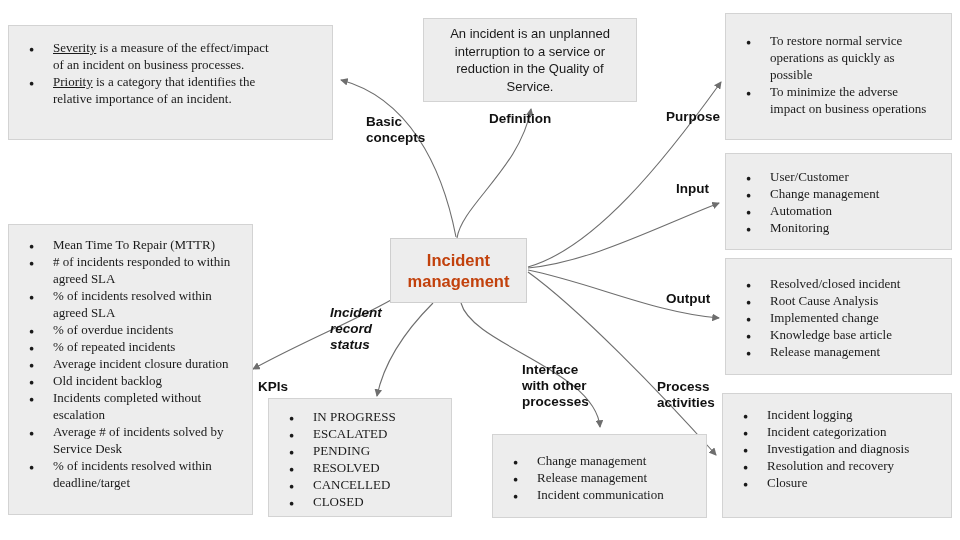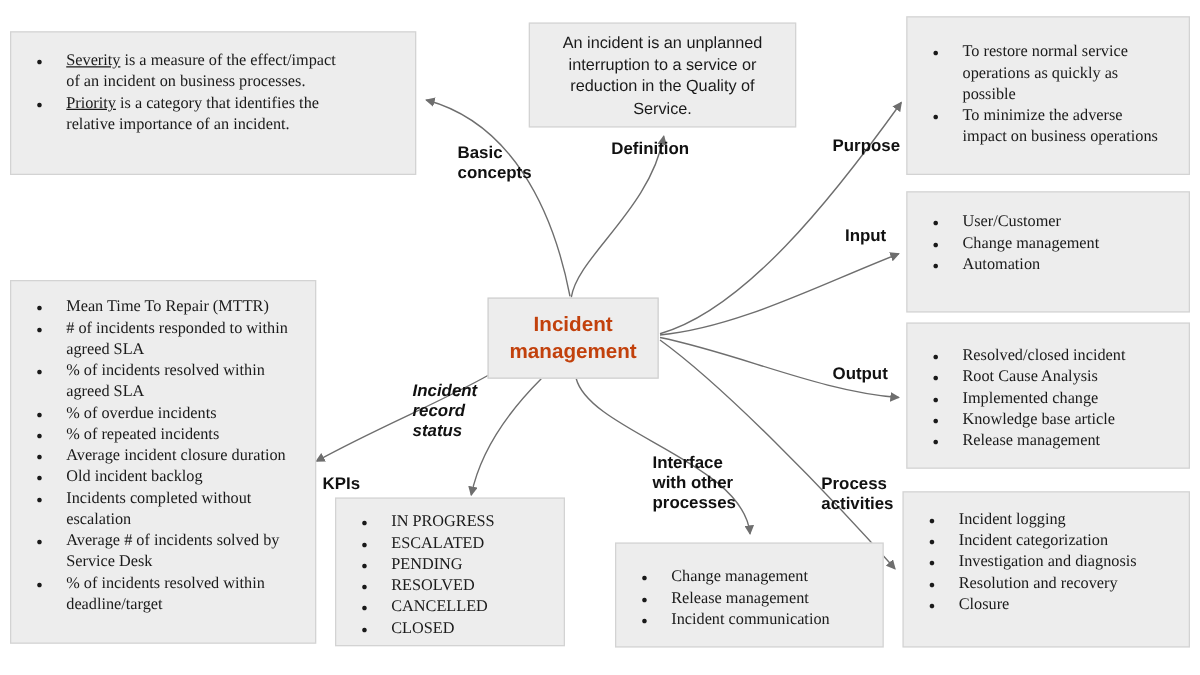--- a/index.html
+++ b/index.html
@@ -17,22 +17,22 @@
   .box li::before{content:"●";position:absolute;left:2px;top:2px;font-size:8.5px;}
   .box.pad-sm{padding:10px 4px;}
   .box.pad-md{padding:14px 4px;}
   .center-node{
     position:absolute;background:#ededed;border:1px solid #cfcfcf;
     box-sizing:border-box;display:flex;align-items:center;justify-content:center;
     text-align:center;font-weight:bold;font-size:16.5px;line-height:21px;color:#c2410c;
   }
   .def-box{
     position:absolute;background:#ededed;border:1px solid #d3d3d3;box-sizing:border-box;
-    display:flex;align-items:flex-start;justify-content:center;text-align:center;
-    font-size:13px;line-height:17.5px;padding:6px 12px;
+    display:flex;align-items:center;justify-content:center;text-align:center;
+    font-size:13px;line-height:17.5px;padding:18px 12px;
   }
   .branch-label{
     position:absolute;font-weight:bold;font-size:13.5px;line-height:16px;color:#111;
     white-space:normal;
   }
   .nowrap{white-space:nowrap;}
   u{text-decoration:underline;}
 </style>
 </head>
 <body>
@@ -88,20 +88,21 @@
         <li>To restore normal service operations as quickly as possible</li>
         <li>To minimize the adverse impact on business operations</li>
       </ul>
   </div>
 
   <div class="box pad-md" style="left:725px;top:153px;width:227px;height:97px;">
     <ul>
         <li>User/Customer</li>
         <li>Change management</li>
         <li>Automation</li>
+        <li>Monitoring</li>
       </ul>
   </div>
 
   <div class="box pad-md" style="left:725px;top:258px;width:227px;height:117px;padding-top:16px;">
     <ul>
         <li>Resolved/closed incident</li>
         <li>Root Cause Analysis</li>
         <li>Implemented change</li>
         <li>Knowledge base article</li>
         <li>Release management</li>

